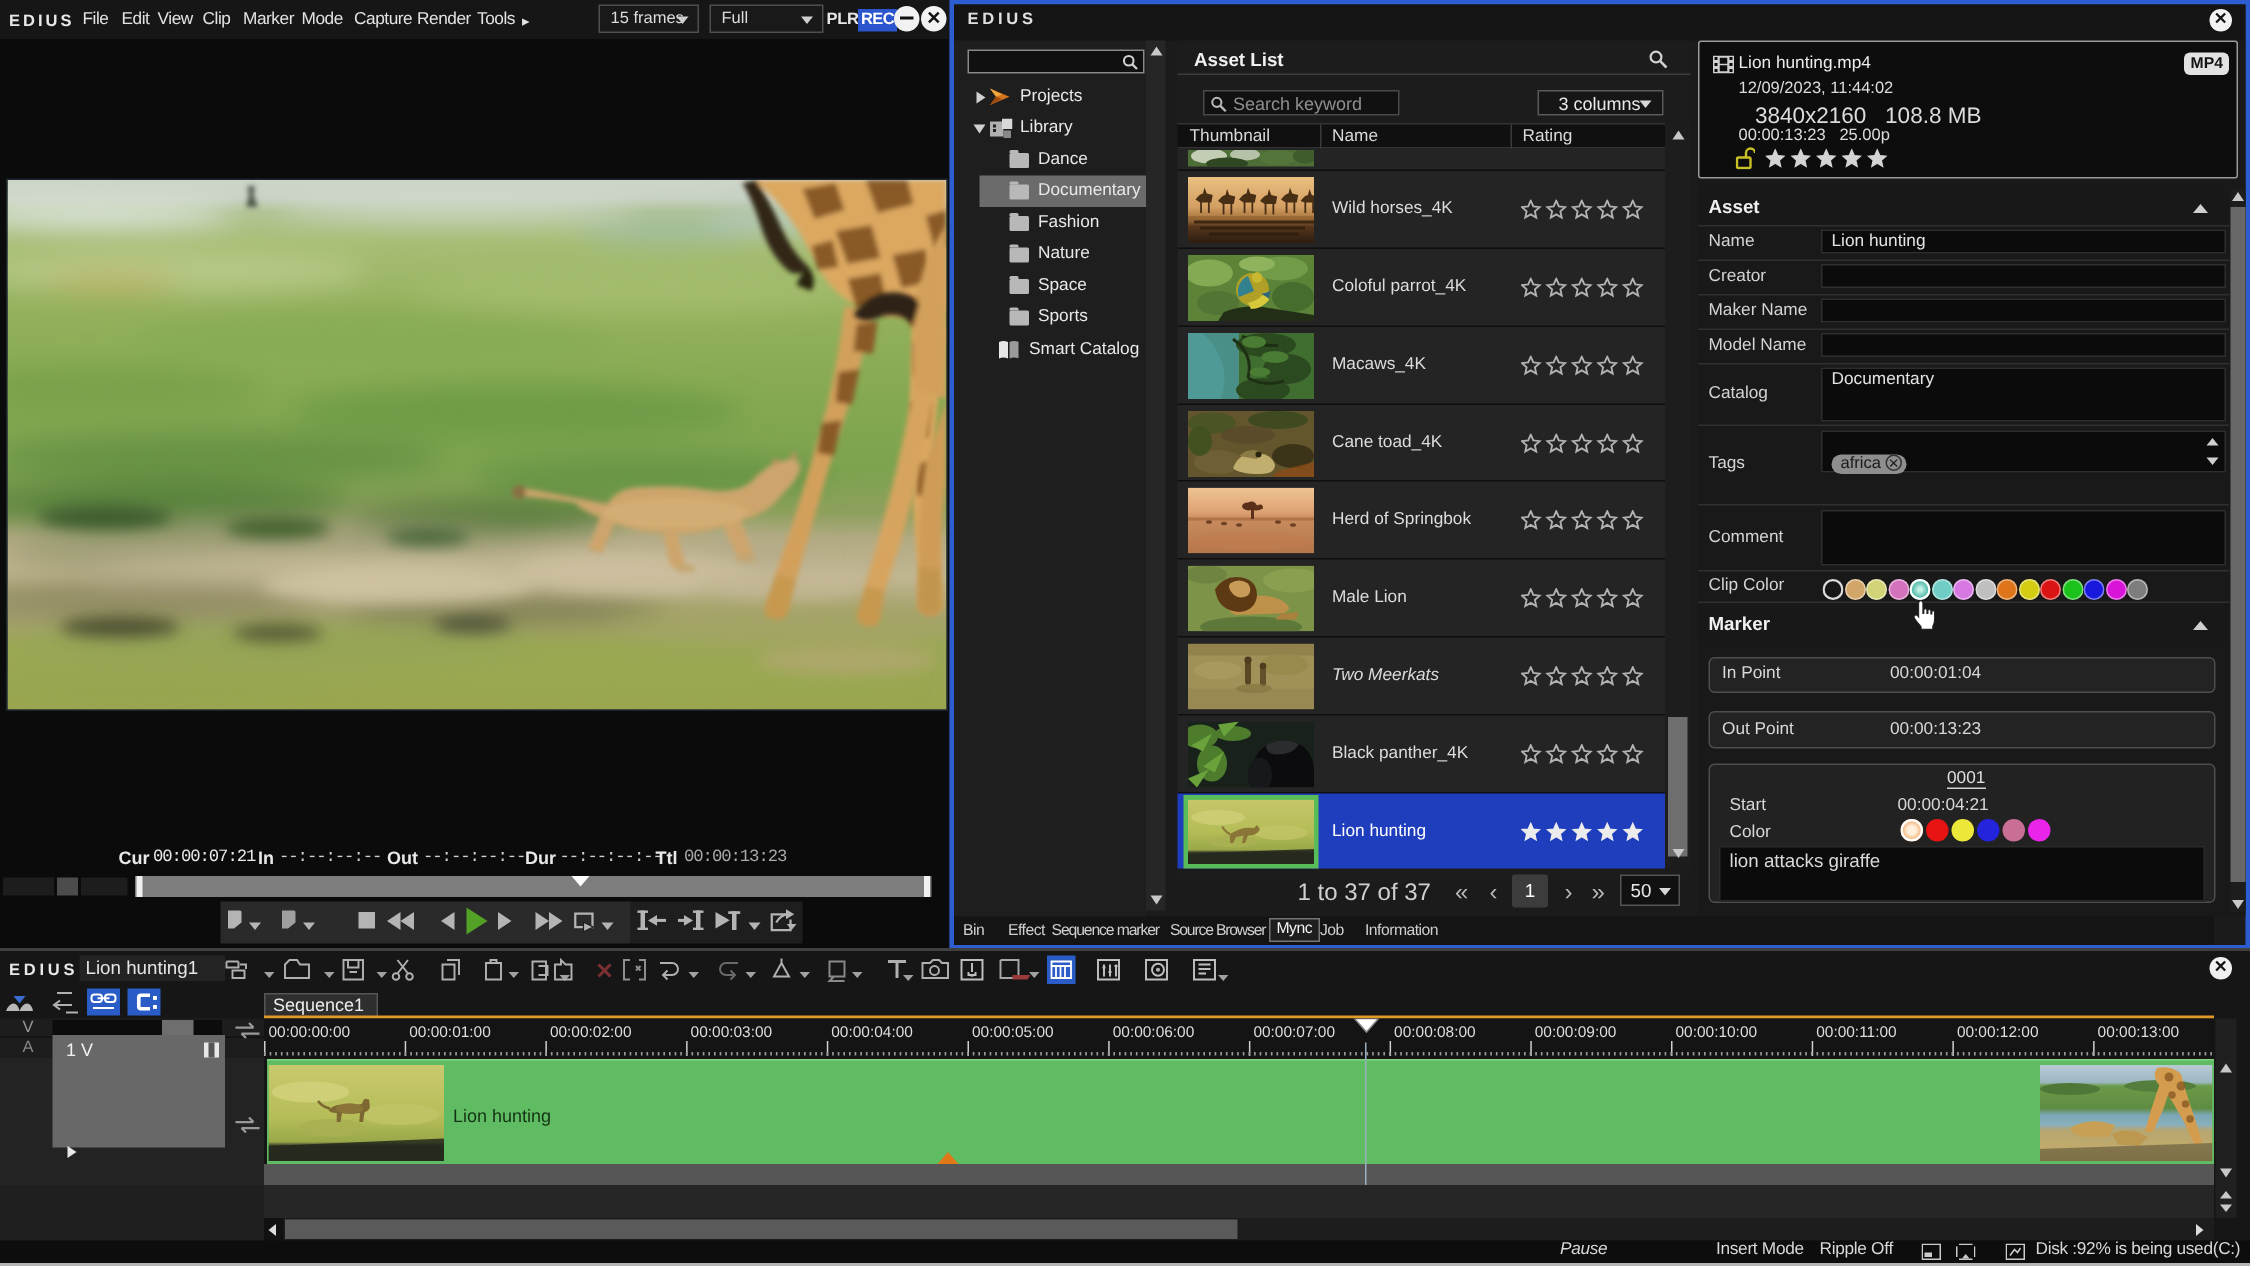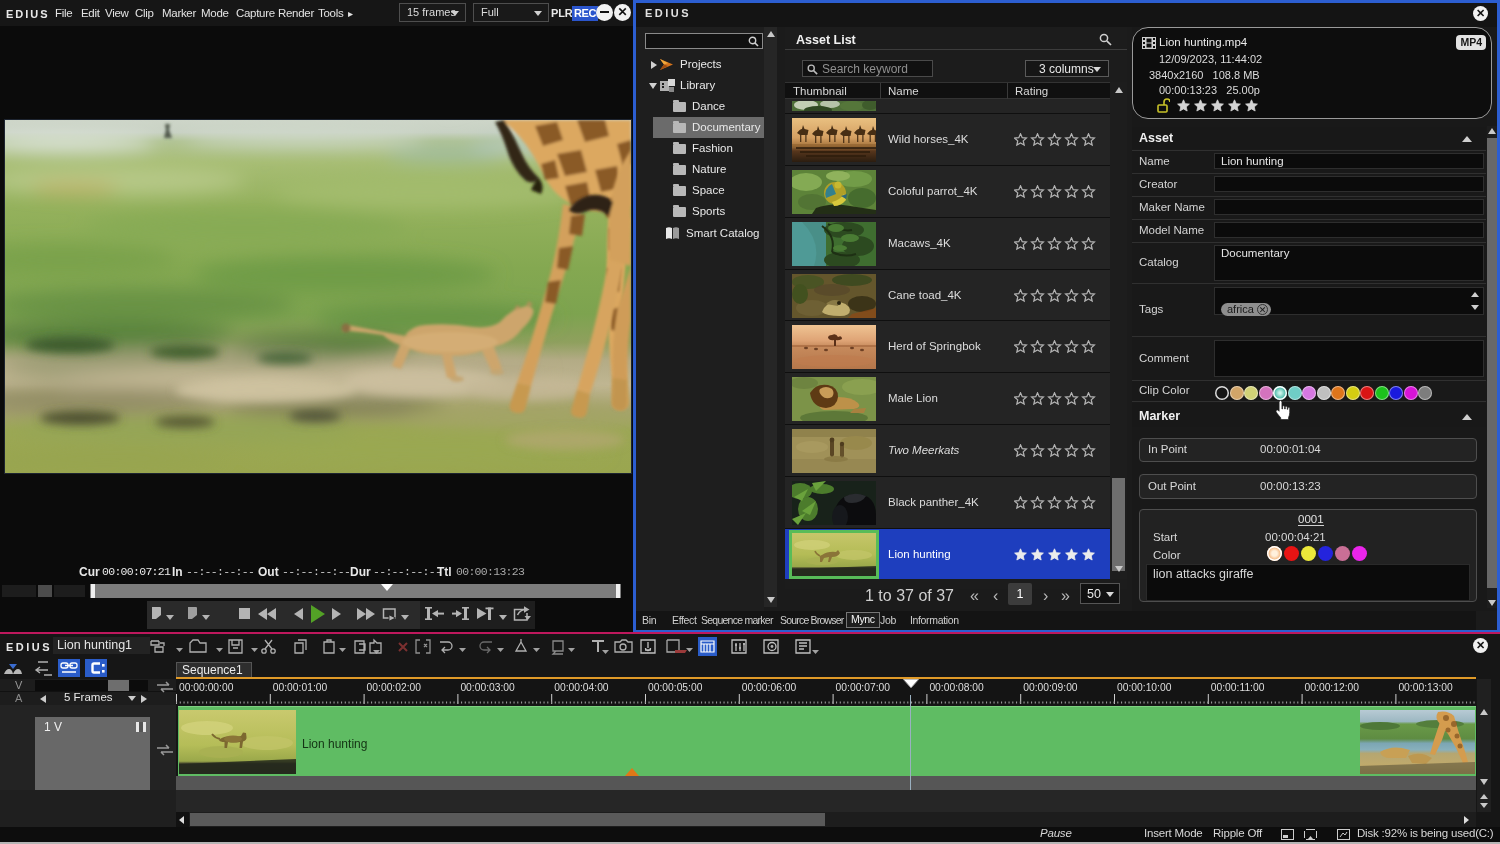--- a/index.html
+++ b/index.html
@@ -1,18 +1,18 @@
 <!DOCTYPE html>
 <html><head>
 <meta charset="utf-8">
 <style>
 * { margin:0; padding:0; box-sizing:border-box; }
 html,body { width:1500px; height:844px; background:#111; overflow:hidden;
   font-family:"Liberation Sans", sans-serif; }
-#app { position:absolute; top:0; left:0; width:1500px; height:844px; background:#be185d; }
+#app { position:absolute; top:0; left:0; width:1500px; height:844px; background:#404040; }
 .abs { position:absolute; }
 
 
 #menubar { position:absolute; left:0; top:0; width:636px; height:26px; background:#161616; color:#dcdcdc; }
 #menubar .logo { position:absolute; left:6px; top:8px; font-weight:bold; font-size:11px; letter-spacing:2px; color:#e8e8e8; }
 #menubar .mi { position:absolute; top:7px; font-size:11.5px; letter-spacing:-0.3px; color:#e2e2e2; }
 .ddbox { position:absolute; top:3px; height:19px; border:1px solid #4e4e4e; background:#191919; color:#dcdcdc; font-size:11px; line-height:17px; padding-left:7px; }
 .ddbox .car { position:absolute; right:6px; top:7px; width:0; height:0; border-left:4px solid transparent; border-right:4px solid transparent; border-top:5px solid #cfcfcf; }
 .circbtn { position:absolute; top:4px; width:17px; height:17px; border-radius:50%; background:#f2f2f2; color:#111; text-align:center; font-weight:bold; }
 
@@ -618,38 +618,38 @@
       <div class="abs" style="left:223px;top:556px;width:24px;height:22px;background:#3c3c3c;border-radius:2px;text-align:center;font-size:12.5px;color:#fff;line-height:22px;">1</div>
       <span class="pgt" style="left:258px;top:560px;color:#b8b8b8;">›</span>
       <span class="pgt" style="left:276px;top:560px;color:#b8b8b8;">»</span>
       <div class="abs" style="left:295px;top:556px;width:40px;height:21px;background:#111;border:1px solid #555;">
         <span class="abs" style="left:6px;top:3px;font-size:12.5px;color:#e8e8e8;">50</span>
         <span class="abs" style="right:5px;top:8px;width:0;height:0;border-left:4px solid transparent;border-right:4px solid transparent;border-top:5px solid #d8d8d8;"></span>
       </div>
     </div>
     <div id="props">
 
-      <div class="abs" style="left:0;top:0;width:360px;height:92px;background:#0d0d0d;border:1px solid #9a9a9a;border-radius:16px;">
+      <div class="abs" style="left:0;top:0;width:360px;height:92px;background:#0d0d0d;border:1px solid #9a9a9a;border-radius:2px;">
         <svg class="abs" style="left:9px;top:9px;" width="14" height="12" viewBox="0 0 14 12">
             <rect width="14" height="12" fill="#d0d0d0"></rect>
             <g fill="#0d0d0d">
               <rect x="1" y="1" width="2" height="2"></rect>
               <rect x="1" y="5" width="2" height="2"></rect>
               <rect x="1" y="9" width="2" height="2"></rect>
               <rect x="11" y="1" width="2" height="2"></rect>
               <rect x="11" y="5" width="2" height="2"></rect>
               <rect x="11" y="9" width="2" height="2"></rect>
               <rect x="4.5" y="1.5" width="5" height="4"></rect>
               <rect x="4.5" y="6.5" width="5" height="4"></rect>
             </g>
           </svg>
         <span class="abs" style="left:26px;top:8px;font-size:11.5px;color:#ececec;">Lion hunting.mp4</span>
         <span class="abs" style="right:5px;top:7px;background:#e2e2e2;color:#141414;font-weight:bold;font-size:10.5px;border-radius:4px;padding:1px 4px 2px;">MP4</span>
         <span class="abs" style="left:26px;top:25px;font-size:11px;color:#dcdcdc;">12/09/2023, 11:44:02</span>
-        <span class="abs" style="left:16px;top:41px;font-size:11px;color:#dcdcdc;">3840x2160&nbsp;&nbsp;&nbsp;108.8 MB</span>
+        <span class="abs" style="left:37px;top:41px;font-size:15px;color:#dcdcdc;">3840x2160&nbsp;&nbsp;&nbsp;108.8 MB</span>
         <span class="abs" style="left:26px;top:56px;font-size:11px;color:#dcdcdc;">00:00:13:23&nbsp;&nbsp;&nbsp;25.00p</span>
         <svg class="abs" style="left:24px;top:70px;" width="13" height="15" viewBox="0 0 13 15">
             <rect x="1" y="7" width="9" height="7" fill="none" stroke="#c8c228" stroke-width="1.6" rx="1"></rect>
             <path d="M7 7 L7 4 A3 3 0 0 1 13 4" fill="none" stroke="#c8c228" stroke-width="1.6"></path>
           </svg>
         <svg class="abs" style="left:44px;top:71px;" width="85" height="15" viewBox="0 0 85 15">
             <g fill="#d4d4d4" stroke="#d4d4d4" stroke-width="0.8">
               <use href="#star" x="0"></use>
               <use href="#star" x="17"></use>
               <use href="#star" x="34"></use>
@@ -870,21 +870,21 @@
     </div>
     <div class="abs" style="left:0;top:58px;width:176px;height:13px;background:#1d1d1d;">
       <span class="abs" style="left:15px;top:0;font-size:11px;color:#888;">A</span>
       <span class="abs" style="left:40px;top:3px;width:0;height:0;border-top:4px solid transparent;border-bottom:4px solid transparent;border-right:6px solid #ccc;"></span>
       <span class="abs" style="left:64px;top:-1px;font-size:11.5px;color:#e8e8e8;">5 Frames</span>
       <span class="abs" style="left:128px;top:4px;width:0;height:0;border-left:4px solid transparent;border-right:4px solid transparent;border-top:5px solid #ccc;"></span>
       <span class="abs" style="left:141px;top:3px;width:0;height:0;border-top:4px solid transparent;border-bottom:4px solid transparent;border-left:6px solid #ccc;"></span>
     </div>
 
     <div class="abs" style="left:0;top:71px;width:176px;height:85px;background:#232323;"></div>
-    <div class="abs" style="left:35px;top:83px;width:115px;height:75px;background:#686868;">
+    <div class="abs" style="left:35px;top:56px;width:115px;height:75px;background:#686868;">
       <span class="abs" style="left:9px;top:3px;font-size:12px;color:#f0f0f0;">1 V</span>
       <svg class="abs" style="left:100px;top:4px;" width="12" height="12" viewBox="0 0 12 12">
           <rect x="1" y="1" width="10" height="10" fill="#e8e8e8"></rect>
           <rect x="4" y="1" width="4" height="10" fill="#555"></rect>
         </svg>
       <span class="abs" style="left:10px;top:74px;width:0;height:0;border-top:4px solid transparent;border-bottom:4px solid transparent;border-left:6px solid #e8e8e8;"></span>
     </div>
     <svg class="abs" style="left:156px;top:47px;" width="18" height="12" viewBox="0 0 18 12">
         <path d="M1 4 h12 m-3 -3 l3 3 M17 8 h-12 m3 3 l-3 -3" stroke="#999" stroke-width="1.5" fill="none"></path>
       </svg>

